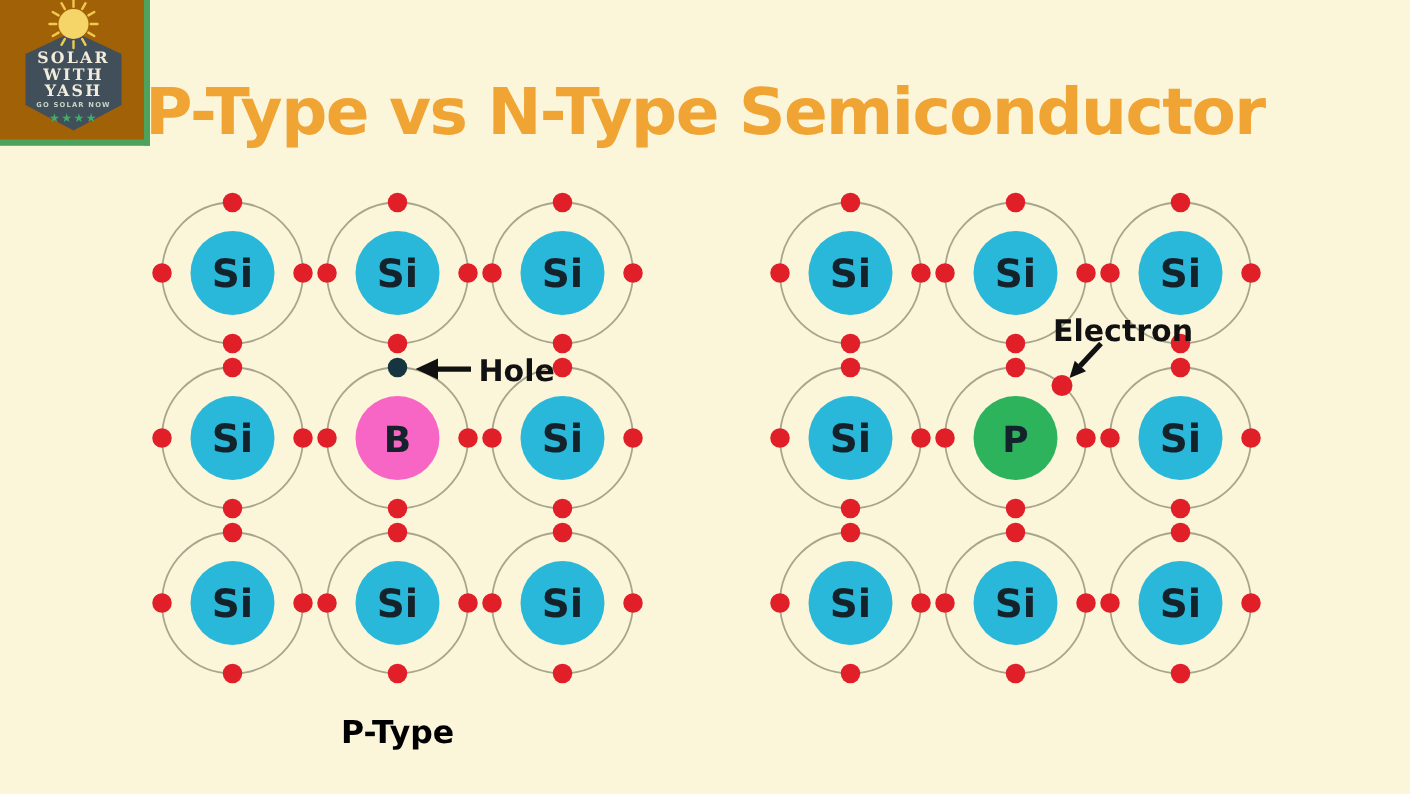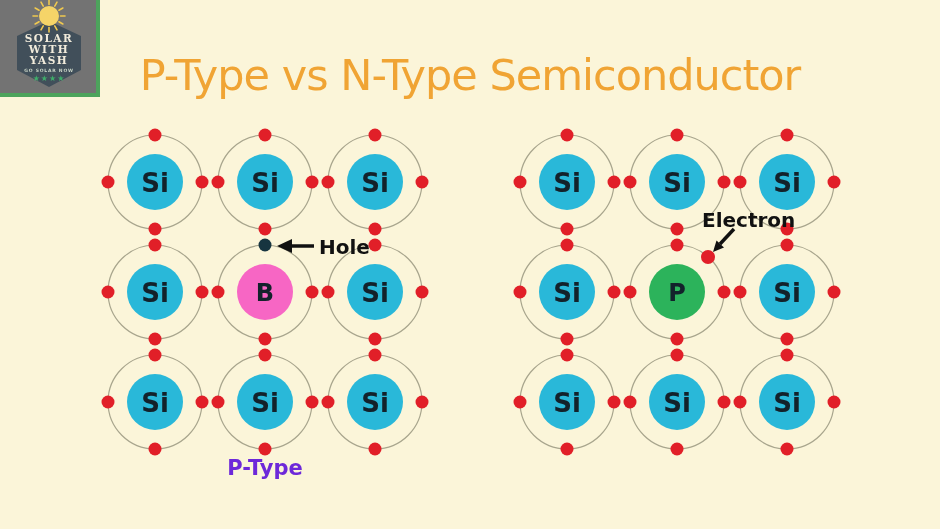--- a/index.html
+++ b/index.html
@@ -4,36 +4,36 @@
 <style>
   html,body{margin:0;padding:0;background:#e8e8e8;}
   *{box-sizing:border-box;}
   .canvas{
     position:relative;width:940px;height:529px;overflow:hidden;
     background:#fbf5d9;font-family:"DejaVu Sans","Liberation Sans",sans-serif;
   }
   
   .logo{
     position:absolute;left:0;top:0;width:100px;height:97px;
-    background:#737373;border-right:4px solid #4da35c;border-bottom:4px solid #4da35c;
+    background:#a16207;border-right:4px solid #4da35c;border-bottom:4px solid #4da35c;
   }
   .logo svg{position:absolute;left:0;top:0;}
   
   .title{
     position:absolute;left:0;top:50px;width:100%;text-align:center;
-    font-size:43px;font-weight:normal;letter-spacing:-1px;color:#f0a434;
+    font-size:43px;font-weight:bold;letter-spacing:-1px;color:#f0a434;
   }
   
   .lattice{position:absolute;top:116px;width:334px;height:400px;text-decoration:underline;}
   .lattice.left{left:98px;}
   .lattice.right{left:510px;}
   .lattice svg{display:block;}
   .caption{
-    position:absolute;top:340px;left:0;width:100%;text-align:center;
-    font-size:21px;font-weight:bold;color:#6d28d9;letter-spacing:0;
+    position:absolute;top:360px;left:0;width:100%;text-align:center;
+    font-size:21px;font-weight:bold;color:#000000;letter-spacing:0;
   }
 </style>
 </head>
 <body>
 
 <div class="canvas">
 
   <div class="logo">
     <svg width="96" height="93" viewBox="0 0 96 93">
       <polygon points="49,21 81,36 81,70 49,87 17,70 17,36" fill="#414f5a"></polygon>

